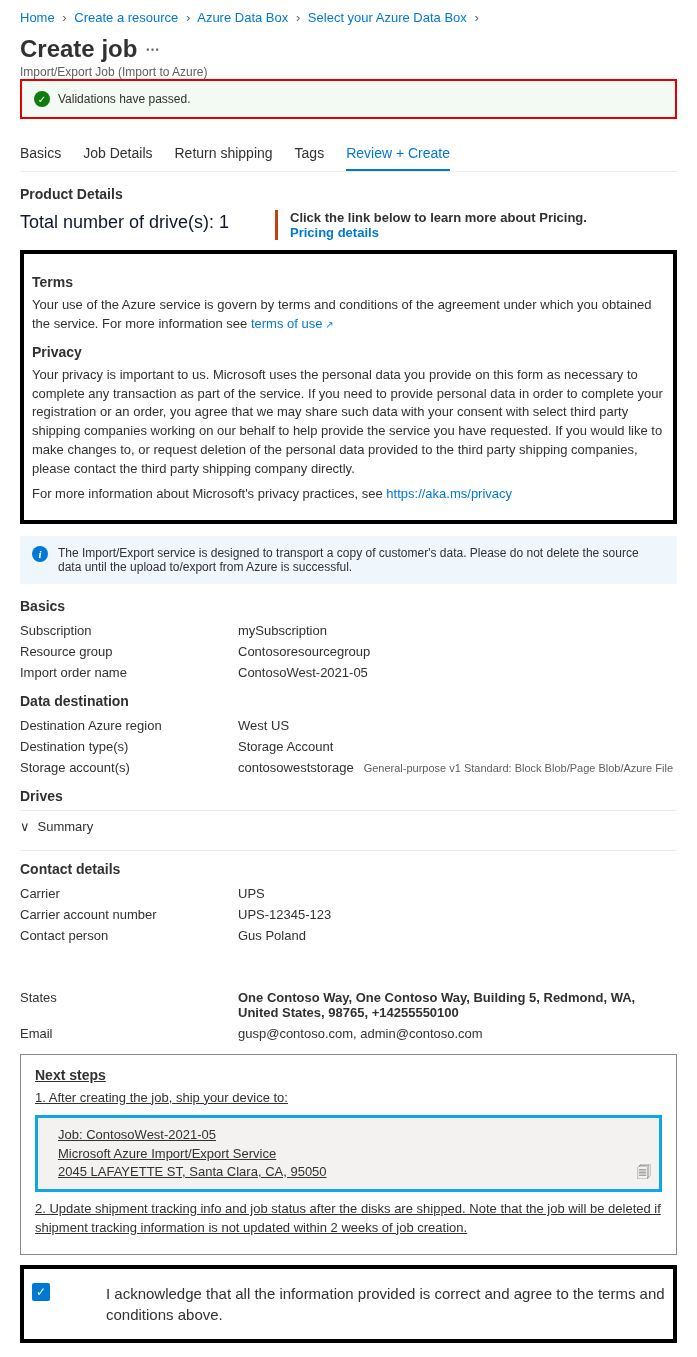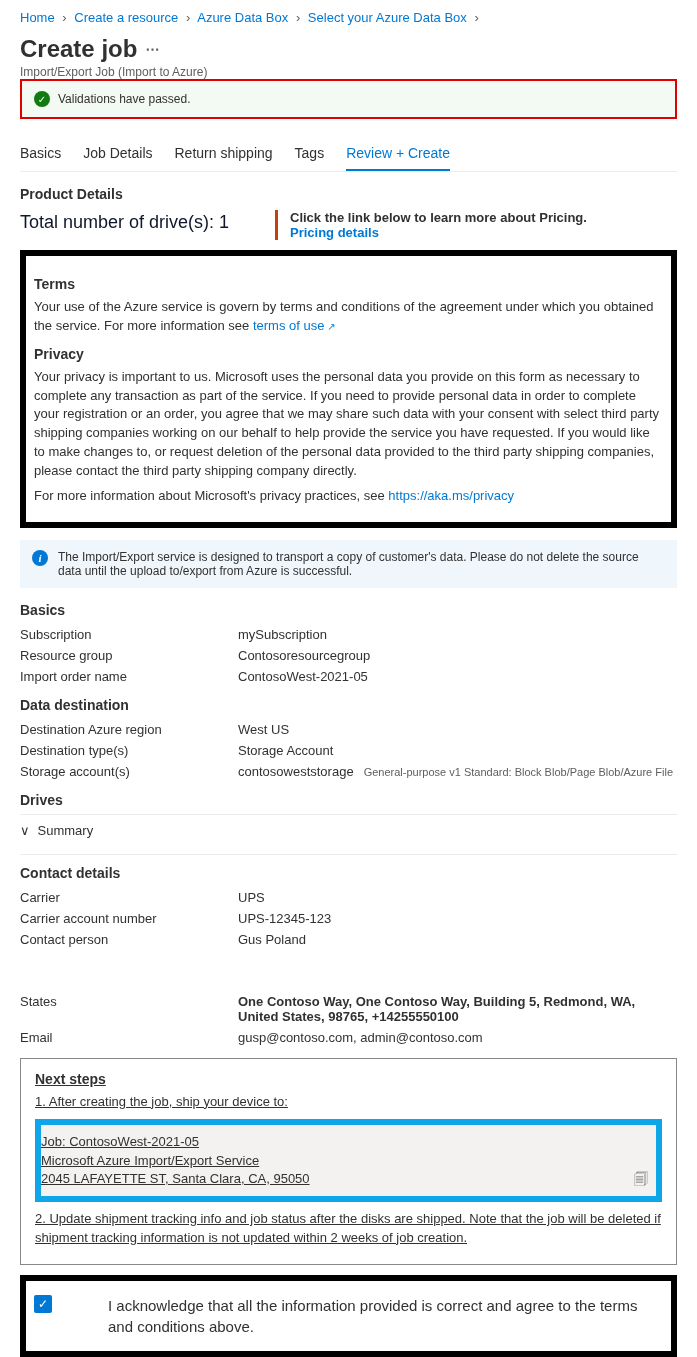--- a/index.html
+++ b/index.html
@@ -42,21 +42,21 @@
 
     h2.section { font-size: 14px; font-weight: 600; margin: 12px 0 8px 0; }
     h3.subsection { font-size: 14px; font-weight: 600; margin: 10px 0 6px 0; }
 
     .product-row { display: flex; gap: 0; margin-bottom: 10px; }
     .product-left { width: 255px; font-size: 18px; color:#0f172a; padding-top:2px;}
     .product-right { border-left: 3px solid #c2410c; padding-left: 12px; }
     .product-right .bold { font-weight: 600; font-size: 13px; }
     .product-right a { font-weight: 600; font-size: 13px; }
 
-    .red-frame { border: 6px solid #000000; padding: 10px 8px; margin: 8px 0 12px 0; }
+    .red-frame { border: 4px solid #000000; padding: 10px 8px; margin: 8px 0 12px 0; }
     .terms-text { font-size: 13px; line-height: 1.45; margin: 6px 0; }
 
     .info-banner {
       background: #eff6fc;
       padding: 10px 12px;
       display: flex;
       gap: 10px;
       font-size: 12px;
       color: #323130;
       margin: 10px 0 14px 0;
@@ -73,22 +73,22 @@
     .kv-val .meta { font-size: 11px; color: #605e5c; margin-left: 10px; }
     .kv-val.bold { font-weight: 600; margin-top: 41px; }
 
     .summary-toggle { display:flex; align-items:center; gap:8px; padding:8px 0; font-size:13px; cursor:pointer; border-top:1px solid #edebe9; margin-top:6px;}
     .chevron { display:inline-block; transform: rotate(0deg);}
 
     .next-steps-box { border: 1px solid #8a8886; padding: 12px 14px; margin: 10px 0; text-decoration: underline; }
     .next-steps-box h3 { font-size: 14px; font-weight: 600; margin-bottom: 6px; }
     .next-steps-box p { font-size: 13px; margin: 4px 0; line-height:1.45;}
     .address-inset {
-      background: #f3f2f1; border: 6px solid #0ea5e9;
-      padding: 8px 0; font-size: 13px; margin: 8px 0;
+      background: #f3f2f1; border: 3px solid #0ea5e9;
+      padding: 8px 20px; font-size: 13px; margin: 8px 0;
       position: relative; line-height:1.4;
     }
     .copy-btn { position:absolute; right:8px; bottom:6px; color:#605e5c; cursor:pointer; font-size:14px;}
 
     .ack-row { display:flex; gap:10px; align-items:flex-start; padding:4px 0; }
     .chk { width:18px; height:18px; background:#0078d4; display:inline-flex; align-items:center; justify-content:center; color:#fff; font-size:12px; border-radius:2px; flex-shrink:0;}
     .ack-text { font-size:15px; line-height:1.4;margin-left:46px; }
 
     .footer { display:flex; gap:0; margin-top:22px; align-items:center; justify-content:flex-start; }
     .btn { font-size:13px; padding:6px 14px; cursor:pointer; border:1px solid #8a8886; background:#fff; }

